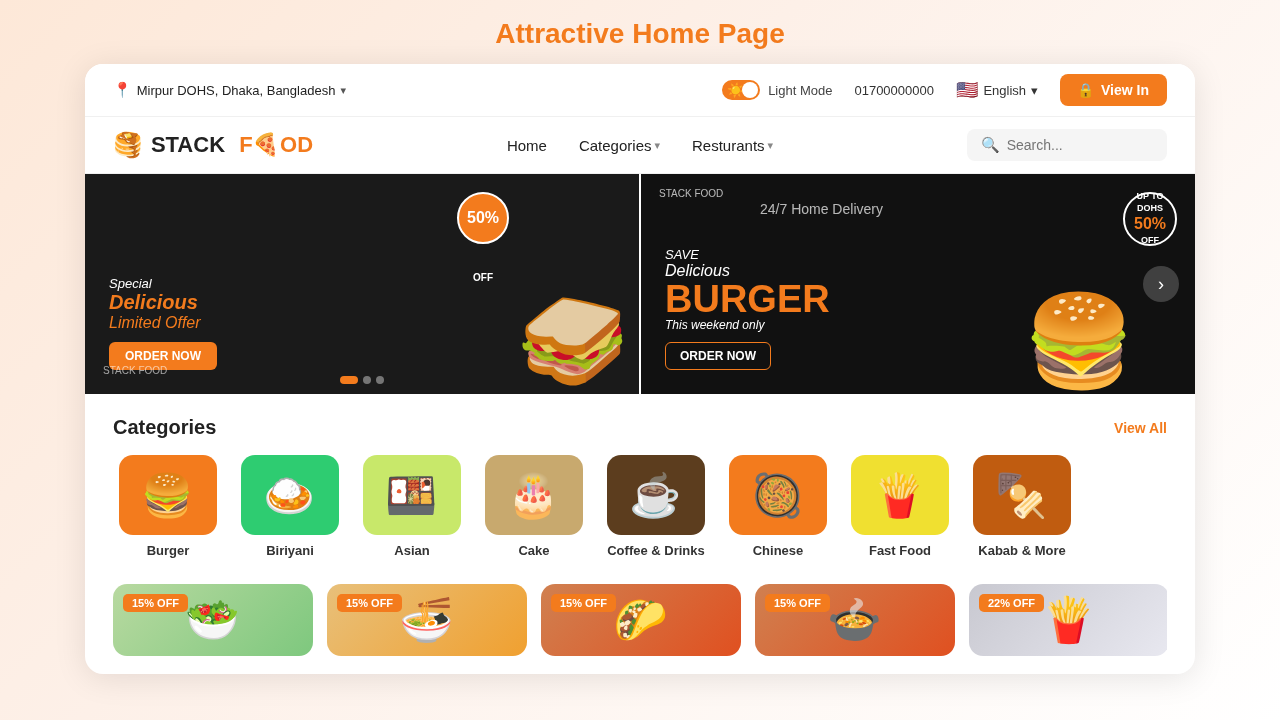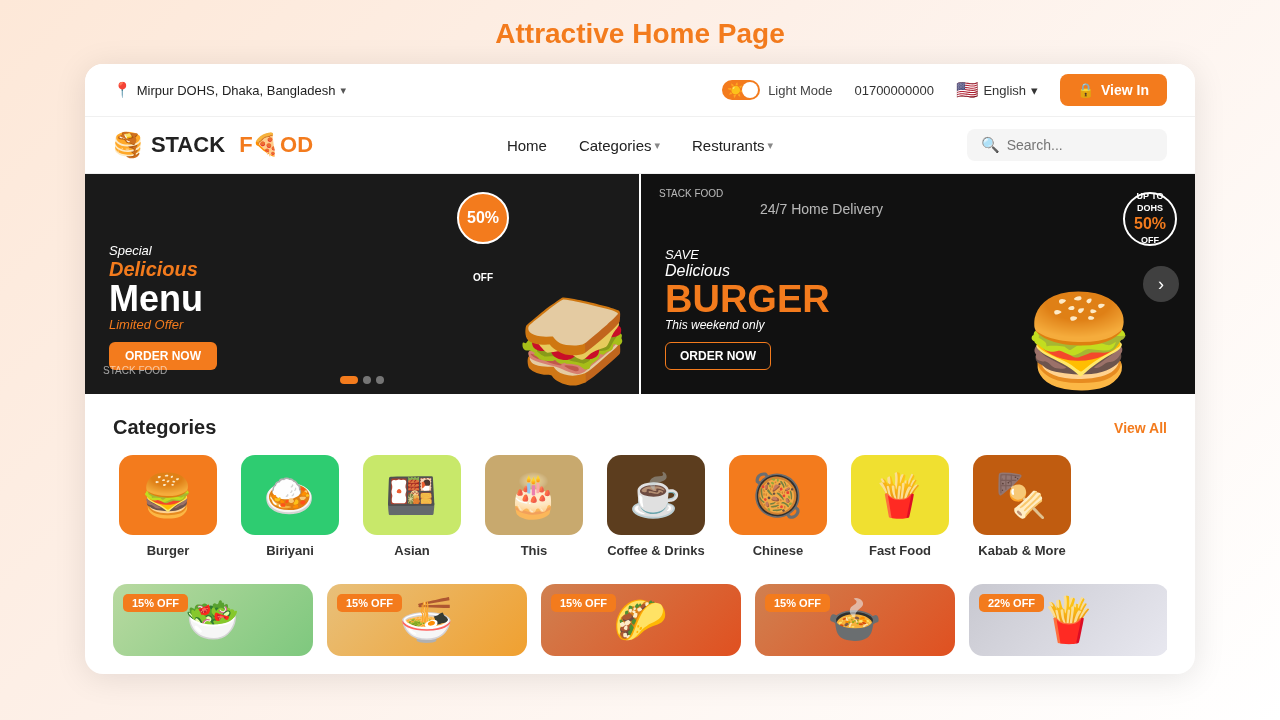--- a/index.html
+++ b/index.html
@@ -177,21 +177,21 @@
       border-right: 2px solid #fff;
     }
     .banner-left-content {
       z-index: 2;
       position: relative;
       margin-top: 44px;
     }
     .banner-left .special { color: #fff; font-size: 13px; font-style: italic; }
     .banner-left .delicious { color: #f37b1d; font-size: 20px; font-weight: 800; font-style: italic; }
     .banner-left .menu { color: #fff; font-size: 36px; font-weight: 900; line-height: 1; }
-    .banner-left .limited { color: #f37b1d; font-size: 13px; font-style: italic; }
+    .banner-left .limited { color: #f37b1d; font-size: 16px; font-style: italic; }
     .banner-left .order-btn {
       background: #f37b1d;
       color: #fff;
       border: none;
       border-radius: 6px;
       padding: 7px 16px;
       font-size: 12px;
       font-weight: 600;
       margin-top: 10px;
       cursor: pointer;
@@ -465,21 +465,20 @@
     <div class="banner-left">
       <div class="badge-50">
         <span>Get Up</span>
         <span style="font-size:16px;">50%</span>
         <span>OFF</span>
       </div>
       <div class="food-img-left">🥪</div>
       <div class="banner-left-content">
         <div class="special">Special</div>
         <div class="delicious">Delicious</div>
-        <div class="menu">Menu</div>
         <div class="limited">Limited Offer</div>
         <button class="order-btn">ORDER NOW</button>
       </div>
       <div class="stackfood-label">STACK FOOD</div>
       <div class="banner-dots">
         <div class="dot active"></div>
         <div class="dot"></div>
         <div class="dot"></div>
       </div>
     </div>
@@ -526,21 +525,21 @@
         <div class="category-card">
     <div class="category-img-wrap cat-lime">
       <span>🍱</span>
     </div>
     <span class="category-label">Asian</span>
   </div>
         <div class="category-card">
     <div class="category-img-wrap cat-tan">
       <span>🎂</span>
     </div>
-    <span class="category-label">This</span>
+    <span class="category-label">Cake</span>
   </div>
         <div class="category-card">
     <div class="category-img-wrap cat-brown">
       <span>☕</span>
     </div>
     <span class="category-label">Coffee &amp; Drinks</span>
   </div>
         <div class="category-card">
     <div class="category-img-wrap cat-orange2">
       <span>🥘</span>

